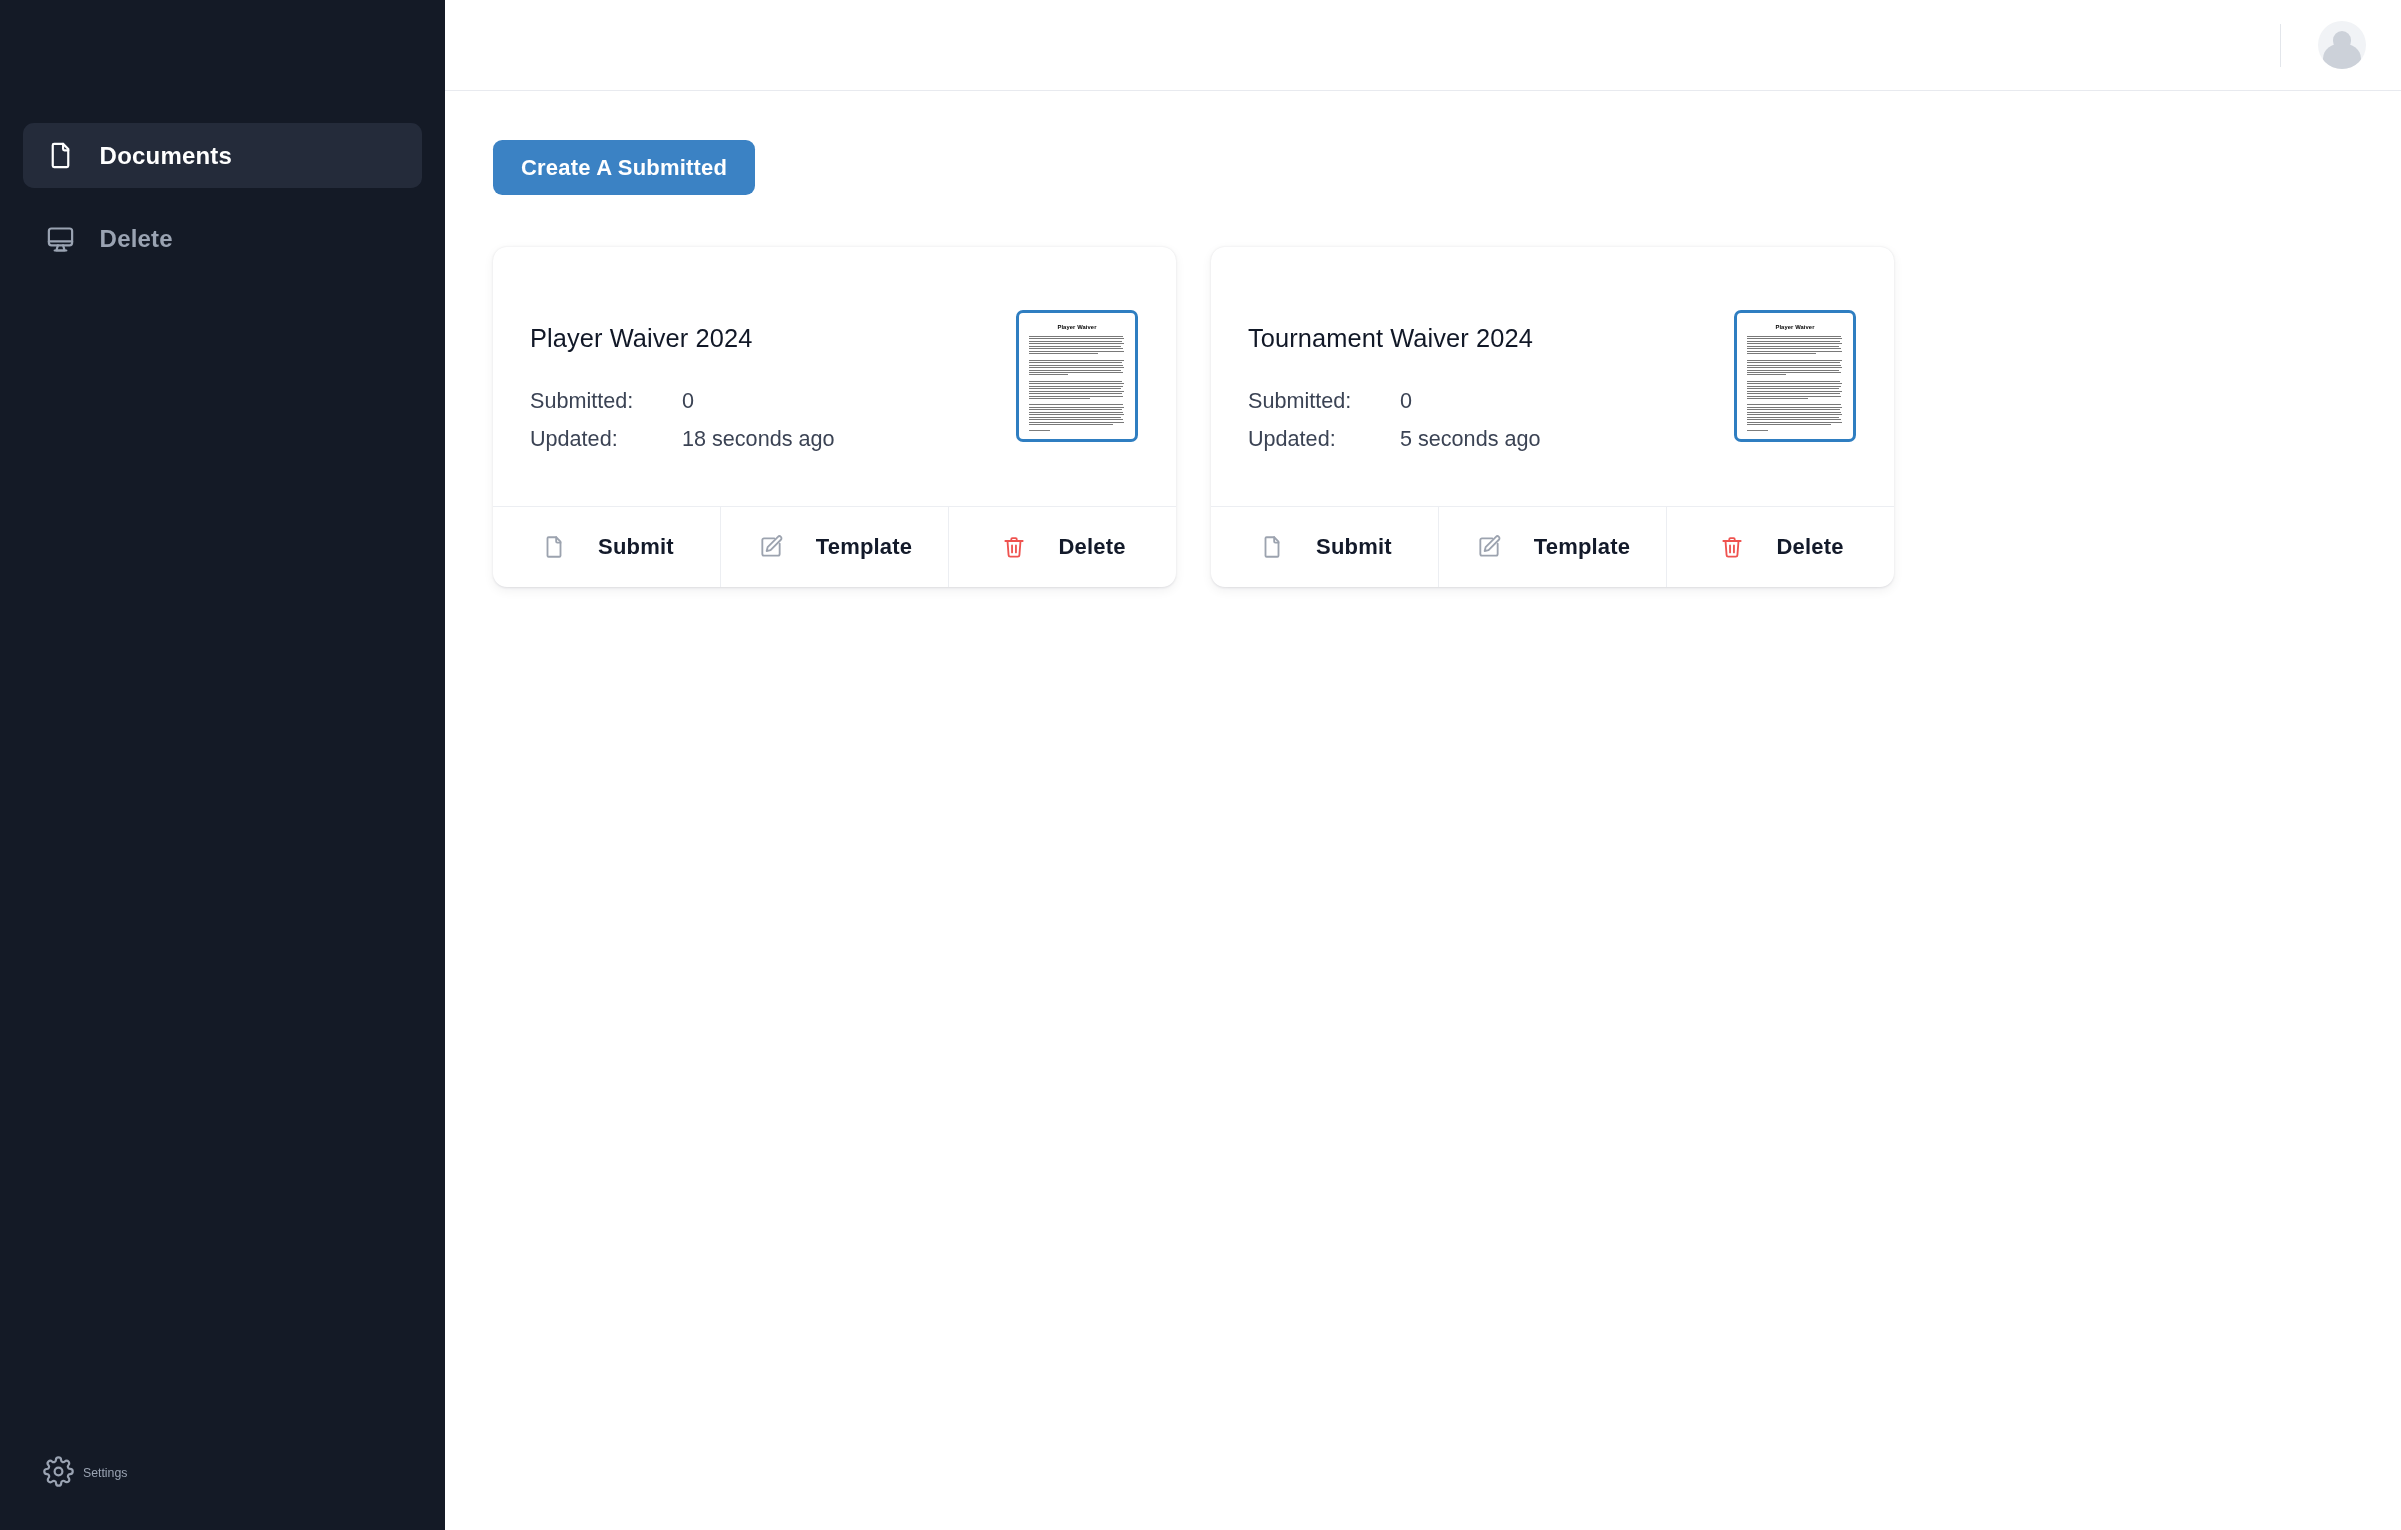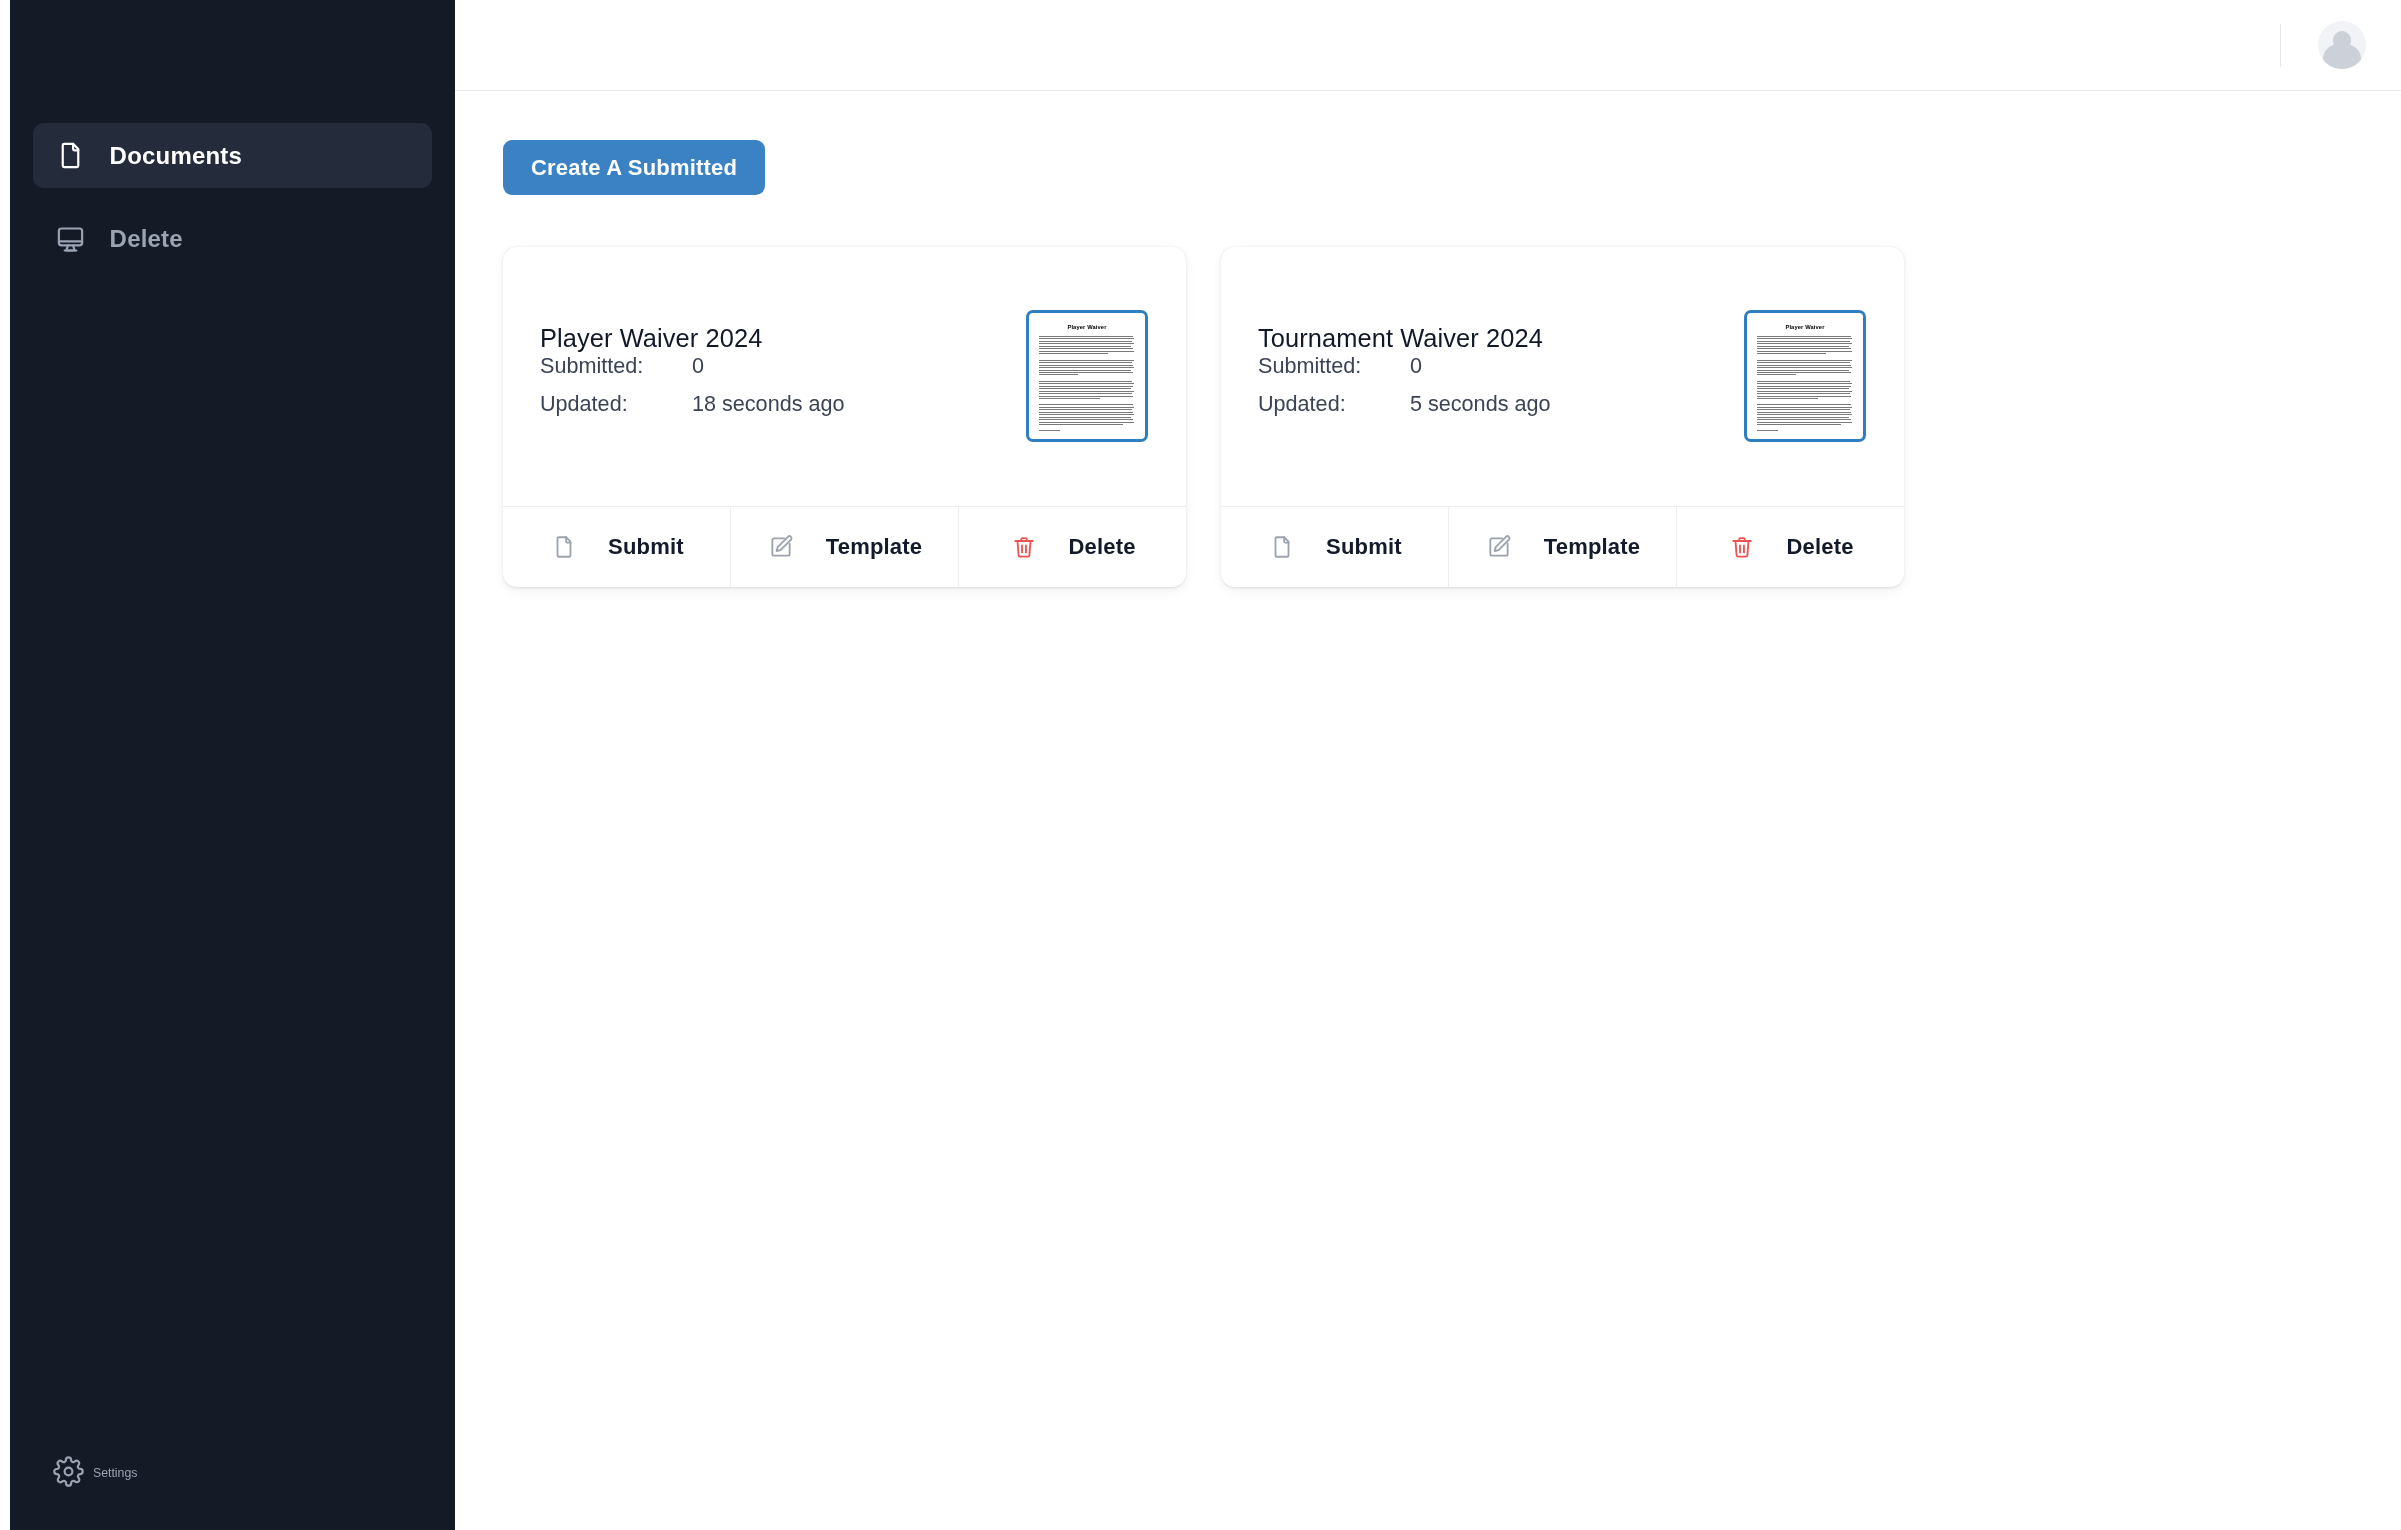--- a/index.html
+++ b/index.html
@@ -19,21 +19,20 @@
   
   .sidebar {
     width: 445px;
     height: 1530px;
     background: #141a26;
     flex: 0 0 445px;
     display: flex;
     flex-direction: column;
     padding: 0;
     position: relative;
-    margin-left: 10px;
   }
 
   .nav-list {
     margin-top: 123px;
     padding: 0 23px;
     display: flex;
     flex-direction: column;
     gap: 18.5px;
   }
 
@@ -186,20 +185,21 @@
 
   .card-title {
     font-size: 25.4px;
     color: #111827;
     font-weight: normal;
     letter-spacing: 0.1px;
     margin-top: 35px;
   }
 
   .meta {
+    margin-top: 35px;
     display: flex;
     flex-direction: column;
     gap: 12.3px;
   }
 
   .meta-row {
     display: flex;
     font-size: 21.6px;
     color: #3b4354;
   }

